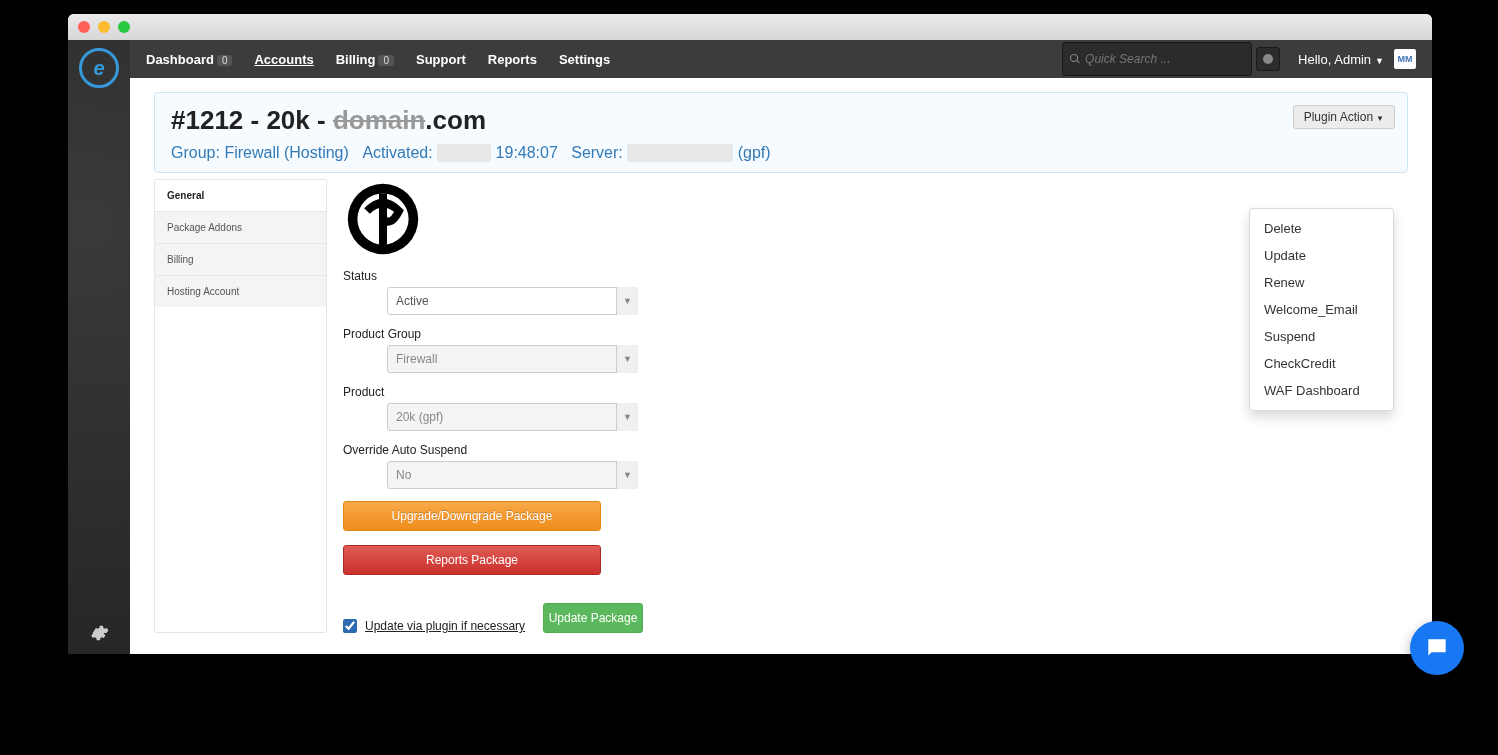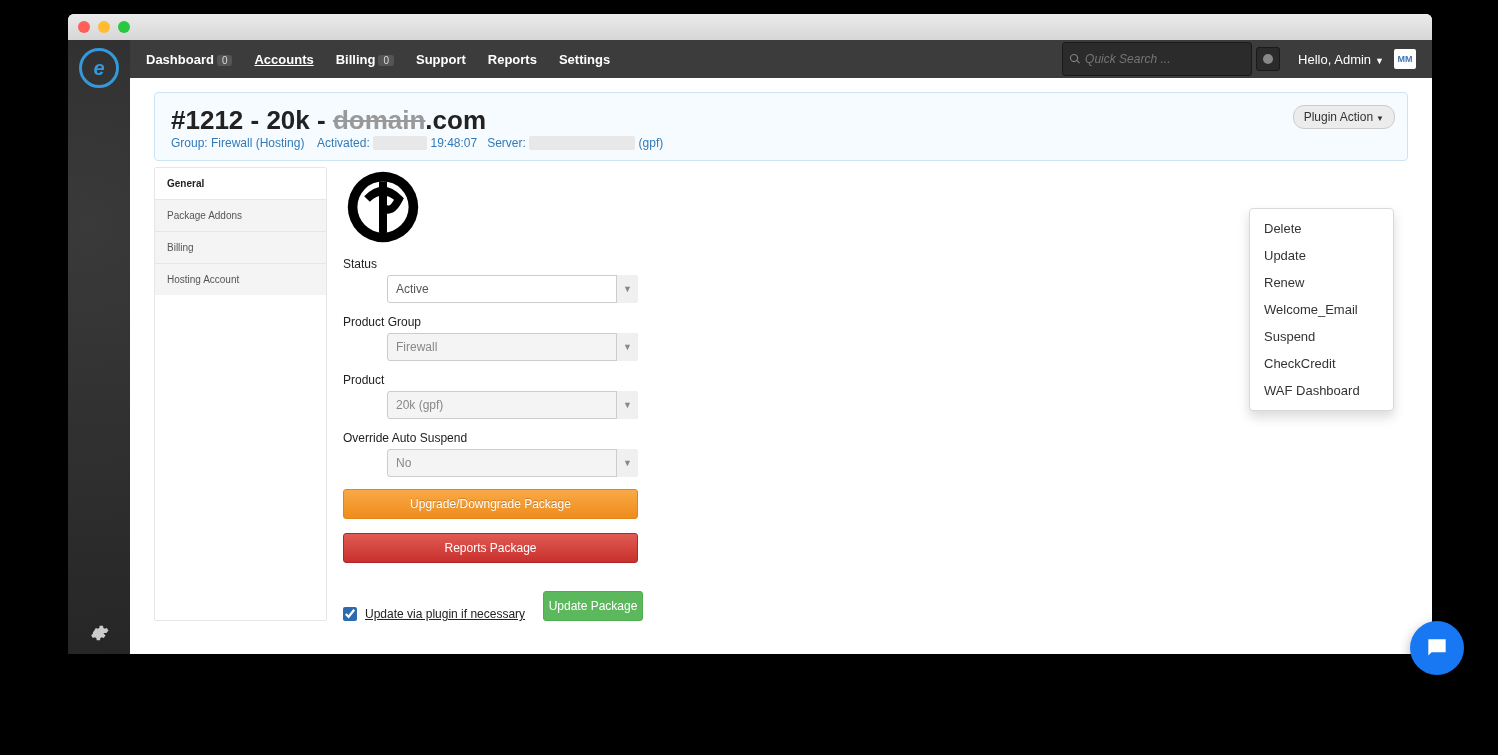--- a/index.html
+++ b/index.html
@@ -24,46 +24,46 @@
 .search-wrap input{ background:transparent; border:0; color:#ccc; font-size:12px; outline:none; flex:1; font-style:italic;}
 .radio-btn{ width:24px; height:24px; background:#2b2b2b; border:1px solid #1a1a1a; border-radius:3px; margin-left:4px; display:flex; align-items:center; justify-content:center;}
 .radio-btn::after{content:""; width:10px;height:10px;border-radius:50%; background:#888;}
 .user-menu{ margin-left:18px; font-size:13px; cursor:pointer;}
 .user-menu .caret{ font-size:9px; margin-left:4px;}
 .mm-badge{ width:22px;height:20px; background:#fff; color:#4176b6; font-size:9px; font-weight:bold; display:flex; align-items:center; justify-content:center; margin-left:10px; border-radius:2px;}
 .content{ flex:1; padding:14px 24px; overflow:auto; position:relative;}
 .header-panel{ border:1px solid #cde4f3; background:#f6fbff; border-radius:4px; padding:12px 16px 10px; position:relative;}
 .header-panel h1{ font-size:26px; font-weight:bold; color:#222;}
 .header-panel h1 .domain{ letter-spacing:0;}
-.meta-row{ font-size:12px; color:#337ab7;}
+.meta-row{ font-size:16px; margin-top:8px; color:#337ab7;}
 .meta-row .link{ color:#337ab7; text-decoration:none; margin-right:10px;}
 .meta-row .greytxt{ color:#337ab7;}
 .meta-row .time{ color:#337ab7;}
-.plugin-btn{ position:absolute; right:12px; top:12px; background:#ececec; border:1px solid #ccc; border-radius:11px; padding:4px 10px; font-size:12px; color:#333; cursor:pointer;}
+.plugin-btn{ position:absolute; right:12px; top:12px; background:#ececec; border:1px solid #ccc; border-radius:3px; padding:4px 10px; font-size:12px; color:#333; cursor:pointer;}
 .plugin-btn .caret{font-size:8px; margin-left:3px;}
 .dropdown{ position:absolute; right:38px; top:130px; width:145px; background:#fff; border:1px solid #d9d9d9; border-radius:4px; box-shadow:0 6px 12px rgba(0,0,0,.15); padding:6px 0; z-index:10;}
 .dropdown-item{ padding:6px 14px; font-size:13px; color:#333; cursor:pointer;}
 .back-link{ margin-top:12px; font-size:12px;}
 .back-link a{ color:#d9534f; text-decoration:none;}
 .back-link .up{ color:#d9534f; margin-right:4px; font-size:11px;}
 .body-row{ display:flex; margin-top:6px;}
 .side-tabs{ width:173px; border:1px solid #e6e6e6; border-radius:2px; }
 .side-tabs .tab{ padding:10px 12px; font-size:10px; color:#555; background:#f4f4f4; border-bottom:1px solid #e6e6e6; cursor:pointer;}
 .side-tabs .tab:last-child{border-bottom:0;}
 .side-tabs .tab.active{ background:#fff; font-weight:bold; color:#222;}
 .form-col{ margin-left:16px; width:300px;}
 .brand-logo{ width:80px; height:80px; margin-bottom:10px; display:flex; align-items:center; justify-content:center;}
 .brand-logo svg{width:80px;height:80px;}
 .form-group{ margin-bottom:12px;}
 .form-group label{ font-size:12px; color:#222; display:block; margin-bottom:4px; font-weight:500;}
 .select{ position:relative; width:295px;padding-left:44px;}
 .select-ctrl{ border:1px solid #ccc; border-radius:3px; height:28px; display:flex; align-items:center; padding:0 8px; font-size:12px; color:#555; background:#fff;}
 .select-ctrl.disabled{ background:#f4f4f4; color:#888;}
 .select-caret{ position:absolute; right:0; top:0; width:22px; height:28px; border-left:1px solid #ccc; background:#f0f0f0; border-radius:0 3px 3px 0; display:flex; align-items:center; justify-content:center; font-size:9px; color:#888;}
-.btn{ width:295px; height:30px; border:0; border-radius:3px; font-size:12px; color:#fff; cursor:pointer; font-weight:500;}
+.btn{ width:258px; height:30px; border:0; border-radius:3px; font-size:12px; color:#fff; cursor:pointer; font-weight:500;}
 .btn-orange{ background:linear-gradient(#f9a947,#ef8c1c); border:1px solid #e0851a; text-shadow:0 -1px rgba(0,0,0,.2);}
 .btn-red{ background:linear-gradient(#e05b54,#c9302c); border:1px solid #ac2925; margin-top:14px;}
 .btn-green{ background:#5cb85c; border:1px solid #4cae4c; width:100px;}
 .footer-row{ display:flex; align-items:flex-end; margin-top:28px; gap:8px;}
 .footer-row input[type=checkbox]{ width:14px; height:14px; accent-color:#2b6cb0;}
 .footer-row .chk-label{ font-size:12px; color:#222; text-decoration:underline;}
 .chat-bubble{ position:absolute; right:34px; bottom:80px; width:54px; height:54px; border-radius:50%; background:#1877f2; display:flex; align-items:center; justify-content:center; box-shadow:0 4px 12px rgba(0,0,0,.3);}
 .chat-bubble svg{width:26px;height:26px;fill:#fff;}
 .blur-block{ display:inline-block; background:#e8e8e8; color:#bbb; border-radius:2px;}
 </style>

